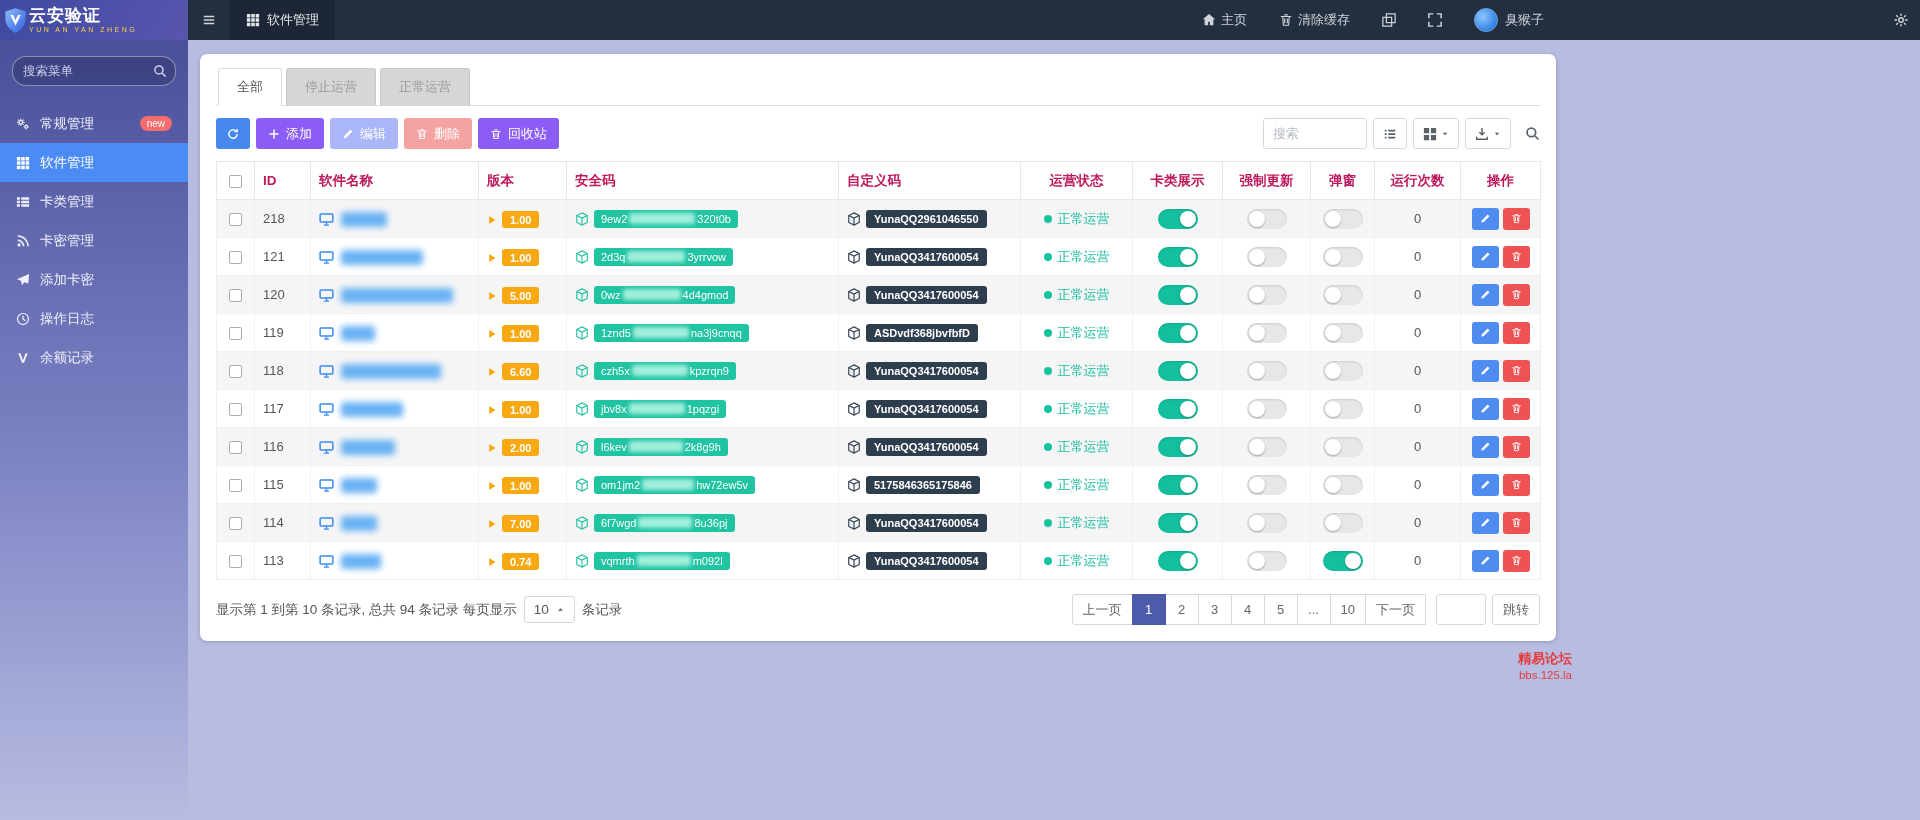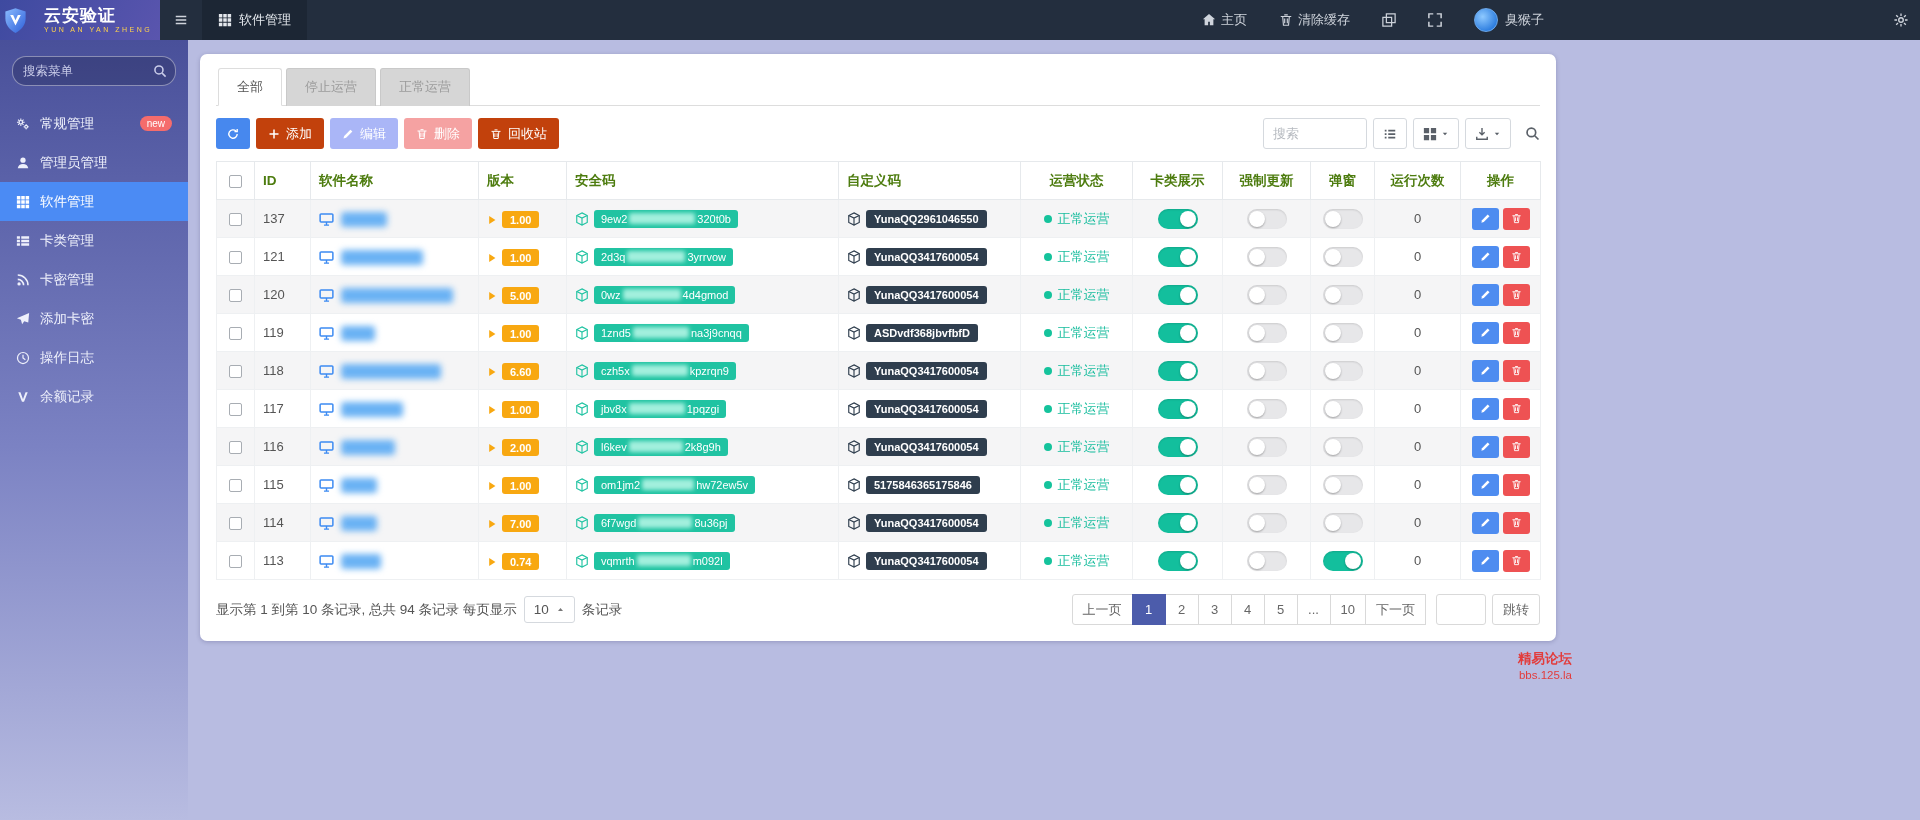--- a/index.html
+++ b/index.html
@@ -1,21 +1,21 @@
 <!DOCTYPE html>
 <html><head>
 <meta charset="utf-8">
 <style>
   *{box-sizing:border-box}
   html,body{margin:0;padding:0;width:1920px;height:820px;overflow:hidden;
     background:#b8bce1;font-family:"Liberation Sans",sans-serif;font-size:13px;color:#444}
 
   
   .topbar{height:40px;background:#232e3e;display:flex;align-items:center;color:#cfd4dc;position:relative;z-index:5}
-  .logo{width:160px;height:100%;background:linear-gradient(120deg,#3e4aa0,#5a55ae);display:flex;align-items:center;gap:15px;padding-left:2px;flex:none}
+  .logo{width:188px;height:100%;background:linear-gradient(120deg,#3e4aa0,#5a55ae);display:flex;align-items:center;gap:0;padding-left:2px;flex:none}
   .logo-text{display:flex;flex-direction:column}
   .logo-title{color:#fff;font-weight:bold;font-size:17px;letter-spacing:1px;line-height:1}
   .logo-sub{color:#ffd24d;font-size:7px;letter-spacing:2.5px;margin-top:2px;white-space:nowrap}
   .tb-btn{width:42px;height:100%;background:transparent;border:none;color:#cfd4dc;cursor:pointer;display:flex;align-items:center;justify-content:center}
   .tb-tab{height:100%;display:flex;align-items:center;gap:7px;padding:0 16px;background:#1c2634;font-size:13px;color:#e3e7ec;cursor:pointer}
   .tb-spacer{flex:1}
   .tb-right{display:flex;align-items:center;gap:32px;font-size:13px}
   .tb-link{display:flex;align-items:center;gap:5px;color:#cfd4dc;cursor:pointer;text-decoration:none}
   .tb-iconbtn{background:transparent;border:none;color:#cfd4dc;cursor:pointer;display:flex;align-items:center;padding:0}
   .tb-user{display:flex;align-items:center;gap:7px;cursor:pointer}
@@ -40,34 +40,34 @@
 
   .tabs{display:flex;gap:4px;border-bottom:1px solid #ddd;padding:0 2px;margin-bottom:12px}
   .tab{padding:9px 18px;font-size:13px;color:#9a9a9a;background:#d6d6d6;border:1px solid #c9c9c9;border-bottom:none;border-radius:3px 3px 0 0;cursor:pointer;margin-bottom:-1px}
   .tab.active{background:#fff;color:#555;border-color:#ddd;border-bottom:1px solid #fff}
 
   .toolbar{display:flex;justify-content:space-between;align-items:center;margin:2px 0 12px}
   .tb-left{display:flex;gap:6px}
   .btn{display:inline-flex;align-items:center;gap:6px;height:31px;padding:0 12px;border:none;border-radius:3px;color:#fff;font-size:13px;cursor:pointer}
   .btn .ic{width:12px;height:12px}
   .btn.sq{width:34px;justify-content:center;padding:0}
-  .blue{background:#4788ee}.indigo{background:#c2410c}
+  .blue{background:#4788ee}.indigo{background:#8b5cf6}
   .indigo.disabled{background:#aab6f7;cursor:default}
   .red{background:#f05455}.red.disabled{background:#f5a2a2;cursor:default}
   .tb-right2{display:flex;align-items:center;gap:6px}
   .tb-search{width:104px;height:31px;border:1px solid #d5d9de;border-radius:3px;padding:0 9px;font-size:13px;outline:none;color:#555}
   .tb-search::placeholder{color:#b5b9bf}
   .ibtn{display:inline-flex;align-items:center;gap:4px;height:31px;padding:0 9px;background:#fff;border:1px solid #d5d9de;border-radius:3px;color:#5a6068;cursor:pointer}
   .ibtn .caret{width:8px;height:8px}
   .searchic{margin-left:8px;color:#5a6068;cursor:pointer;display:inline-flex}
   .searchic .ic{width:15px;height:15px}
 
   
   table.grid{width:1324px;border-collapse:collapse;table-layout:fixed;font-size:13px;color:#555}
-  .grid th{height:38px;font-weight:bold;color:#4d7c0f;text-align:left;padding:0 8px;border:1px solid #e6e9ec;background:#fff;font-size:13.5px}
+  .grid th{height:38px;font-weight:bold;color:#be185d;text-align:left;padding:0 8px;border:1px solid #e6e9ec;background:#fff;font-size:13.5px}
   .grid td{height:38px;padding:0 8px;border:1px solid #eef0f2;white-space:nowrap;overflow:hidden}
   .grid tbody tr:nth-child(odd) td{background:#f5f5f6}
   .grid th:first-child,.grid td:first-child{text-align:center}
   .grid th:nth-child(n+7),.grid td:nth-child(n+7){text-align:center}
   .cb{display:inline-block;width:13px;height:13px;border:1px solid #a8adb3;border-radius:2px;background:#fff;vertical-align:middle;cursor:pointer}
   .appicon{color:#3d8bf2;display:inline-flex;width:15px;height:15px;vertical-align:middle}
   .nameblob{display:inline-block;height:15px;border-radius:3px;background:#6ab2f4;filter:blur(3px);vertical-align:middle;margin-left:7px}
   .playic{color:#f8a811;display:inline-flex;width:10px;height:10px;vertical-align:middle;margin-right:5px}
   .vbadge{background:#f8a811;color:#fff;font-weight:bold;font-size:11px;padding:2.5px 8px;border-radius:3px;vertical-align:middle}
   .cube{display:inline-flex;width:14px;height:14px;vertical-align:middle;margin-right:5px}
@@ -206,29 +206,20 @@
           <svg viewBox="0 0 16 16" fill="currentColor" aria-hidden="true">
             <circle cx="5.5" cy="6" r="2" fill="none" stroke="currentColor" stroke-width="1.4"></circle>
             <path d="M5.5 1.6v2M5.5 8.4v2M1.1 6h2M7.9 6h2M2.4 2.9l1.4 1.4M7.2 7.7l1.4 1.4M8.6 2.9L7.2 4.3M3.8 7.7L2.4 9.1" stroke="currentColor" stroke-width="1.2"></path>
             <circle cx="11.6" cy="11.2" r="1.6" fill="none" stroke="currentColor" stroke-width="1.3"></circle>
             <path d="M11.6 8.2v1.3M11.6 12.9v1.3M8.6 11.2h1.3M13.3 11.2h1.3" stroke="currentColor" stroke-width="1.1"></path>
           </svg>
         </i>
         <span class="mlabel">常规管理</span>
         <span class="newbadge">new</span>
       </div>
-      <div class="mitem">
-        <i class="ic">
-          <svg viewBox="0 0 16 16" fill="currentColor" aria-hidden="true">
-            <circle cx="8" cy="4.8" r="3"></circle>
-            <path d="M2 14c.4-3.4 2.8-5 6-5s5.6 1.6 6 5z"></path>
-          </svg>
-        </i>
-        <span class="mlabel">管理员管理</span>
-      </div>
       <div class="mitem active">
         <i class="ic">
           <svg viewBox="0 0 16 16" fill="currentColor" aria-hidden="true">
             <path d="M1 1h4v4H1zM6 1h4v4H6zM11 1h4v4h-4zM1 6h4v4H1zM6 6h4v4H6zM11 6h4v4h-4zM1 11h4v4H1zM6 11h4v4H6zM11 11h4v4h-4z"></path>
           </svg>
         </i>
         <span class="mlabel">软件管理</span>
       </div>
       <div class="mitem">
         <i class="ic">
@@ -398,21 +389,21 @@
             <th>卡类展示</th>
             <th>强制更新</th>
             <th>弹窗</th>
             <th>运行次数</th>
             <th>操作</th>
           </tr>
         </thead>
       <tbody id="tbody">
           <tr>
             <td><span class="cb"></span></td>
-            <td>137</td>
+            <td>218</td>
             <td><span class="appicon">
                 <svg viewBox="0 0 16 16" fill="currentColor" aria-hidden="true">
                   <rect x="1.2" y="2" width="13.6" height="8.6" rx="1" fill="none" stroke="currentColor" stroke-width="1.6"></rect>
                   <path d="M5.3 14h5.4M8 10.6V14" stroke="currentColor" stroke-width="1.5" fill="none"></path>
                 </svg>
               </span><span class="nameblob" style="width:46px"></span></td>
             <td><span class="playic">
                 <svg viewBox="0 0 16 16" fill="currentColor" aria-hidden="true">
                   <path d="M3.5 1.5l10 6.5-10 6.5z"></path>
                 </svg>

